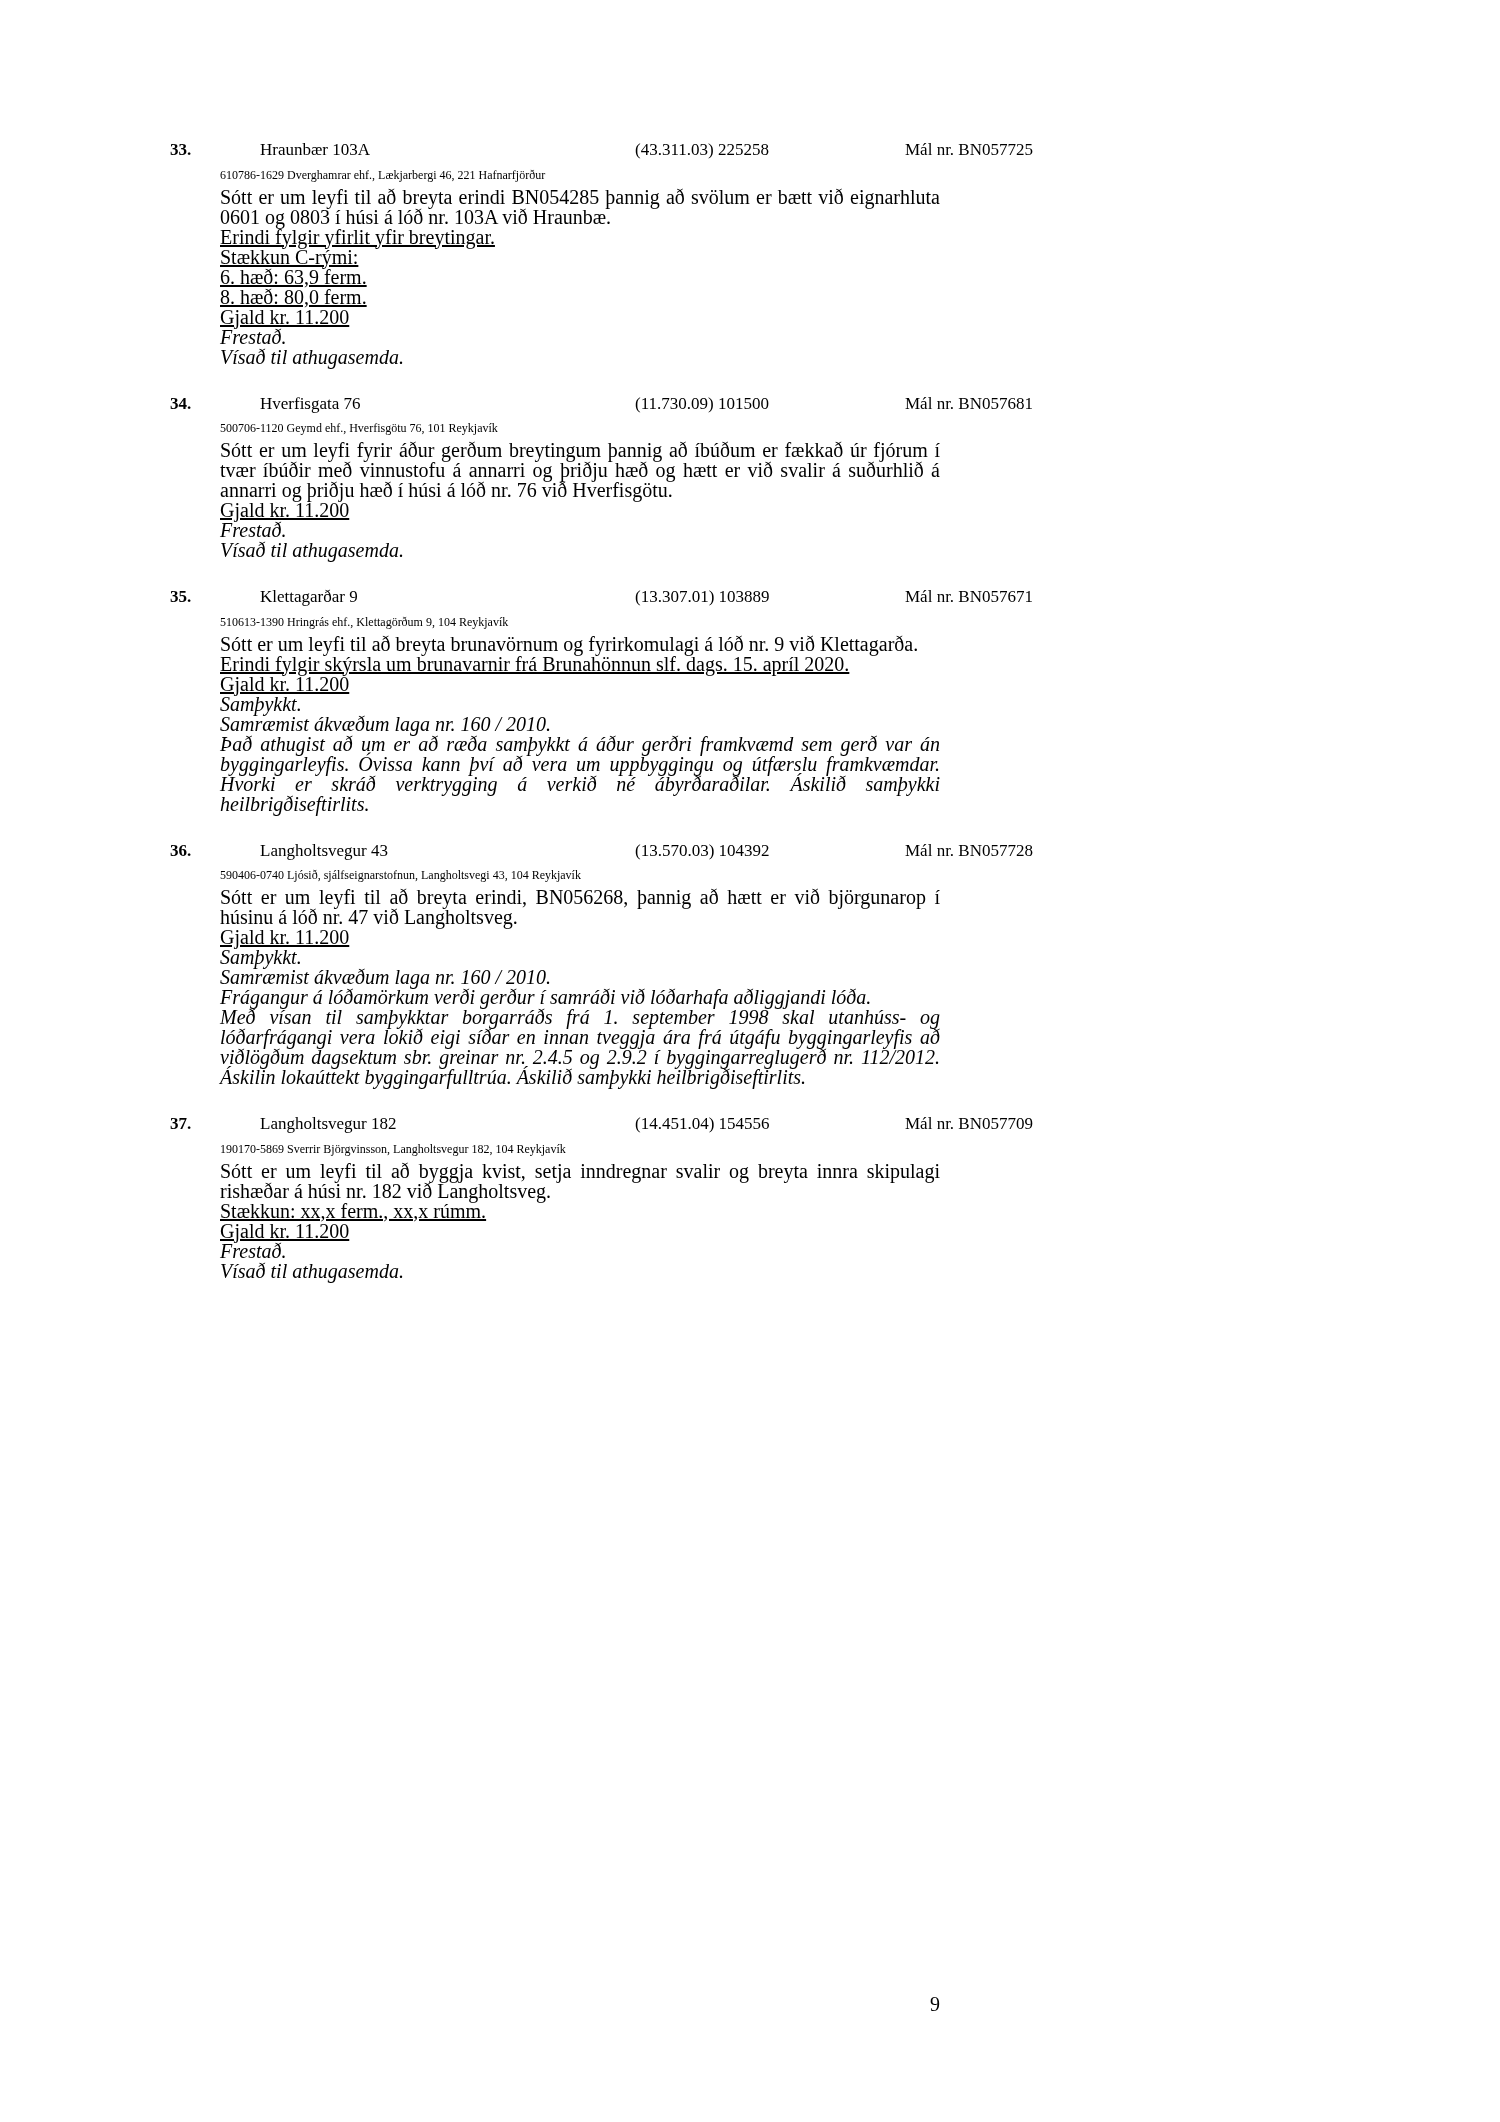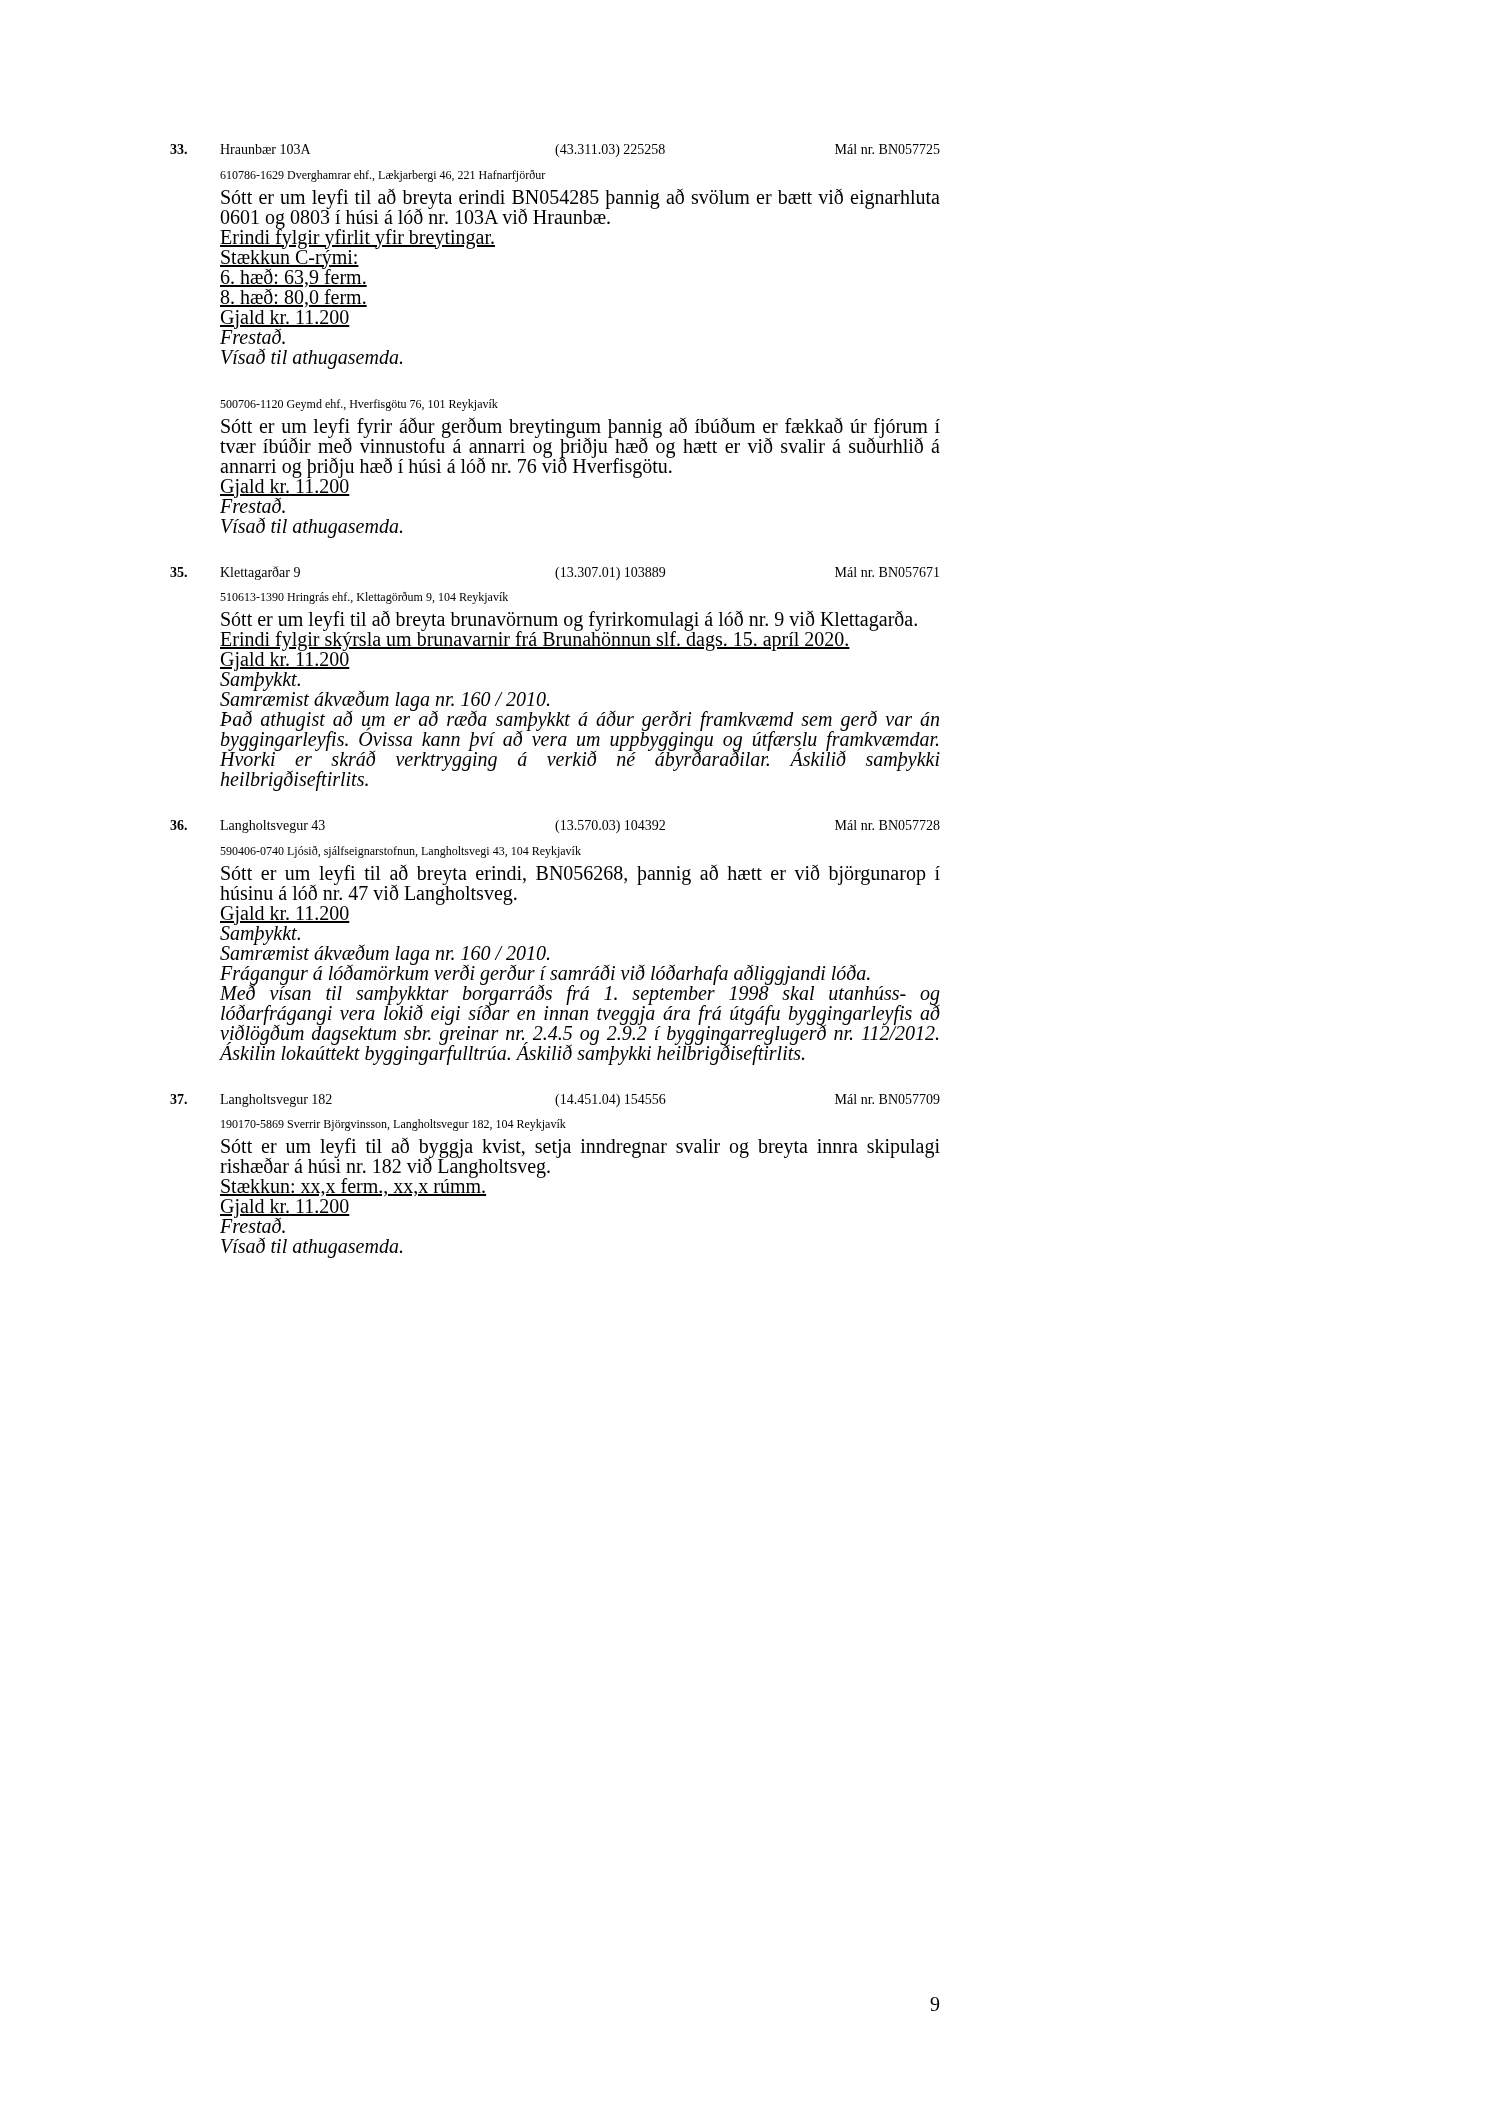--- a/index.html
+++ b/index.html
@@ -15,22 +15,23 @@
   .content {
     position: absolute;
     left: 170px;
     top: 138px;
     width: 770px;
   }
   .item { margin-bottom: 25px; }
   .item-header {
     display: grid;
     grid-template-columns: 50px 335px 230px 1fr;
-    font-size: 14px;
+    font-size: 17px;
     line-height: 24.5px;
+    gap: 40px;
   }
   .item-header .num { font-weight: bold; }
   .item-header .title { font-weight: normal; }
   .item-header .ref { }
   .item-header .case { text-align: right; white-space: nowrap; }
   .item-body { margin-left: 50px; width: 720px; }
   .item-body p {
     margin: 0;
     font-size: 20px;
     line-height: 20px;
@@ -68,20 +69,26 @@
           <p class="plain">Stækkun C-rými:</p>
           <p class="plain">6. hæð: 63,9 ferm.</p>
           <p class="plain">8. hæð: 80,0 ferm.</p>
           <p class="plain">Gjald kr. 11.200</p>
           <p class="italic">Frestað.</p>
           <p class="italic">Vísað til athugasemda.</p>
         </div>
   </section>
 
   <section class="item">
+    <div class="item-header">
+      <span class="num">34.</span>
+      <span class="title">Hverfisgata 76</span>
+      <span class="ref">(11.730.09) 101500</span>
+      <span class="case">Mál nr. BN057681</span>
+    </div>
     <div class="item-body">
           <p class="kennitala">500706-1120 Geymd ehf., Hverfisgötu 76, 101 Reykjavík</p>
           <p class="just">Sótt er um leyfi fyrir áður gerðum breytingum þannig að íbúðum er fækkað úr fjórum í tvær íbúðir með vinnustofu á annarri og þriðju hæð og hætt er við svalir á suðurhlið á annarri og þriðju hæð í húsi á lóð nr. 76 við Hverfisgötu.</p>
           <p class="plain">Gjald kr. 11.200</p>
           <p class="italic">Frestað.</p>
           <p class="italic">Vísað til athugasemda.</p>
         </div>
   </section>
 
   <section class="item">

